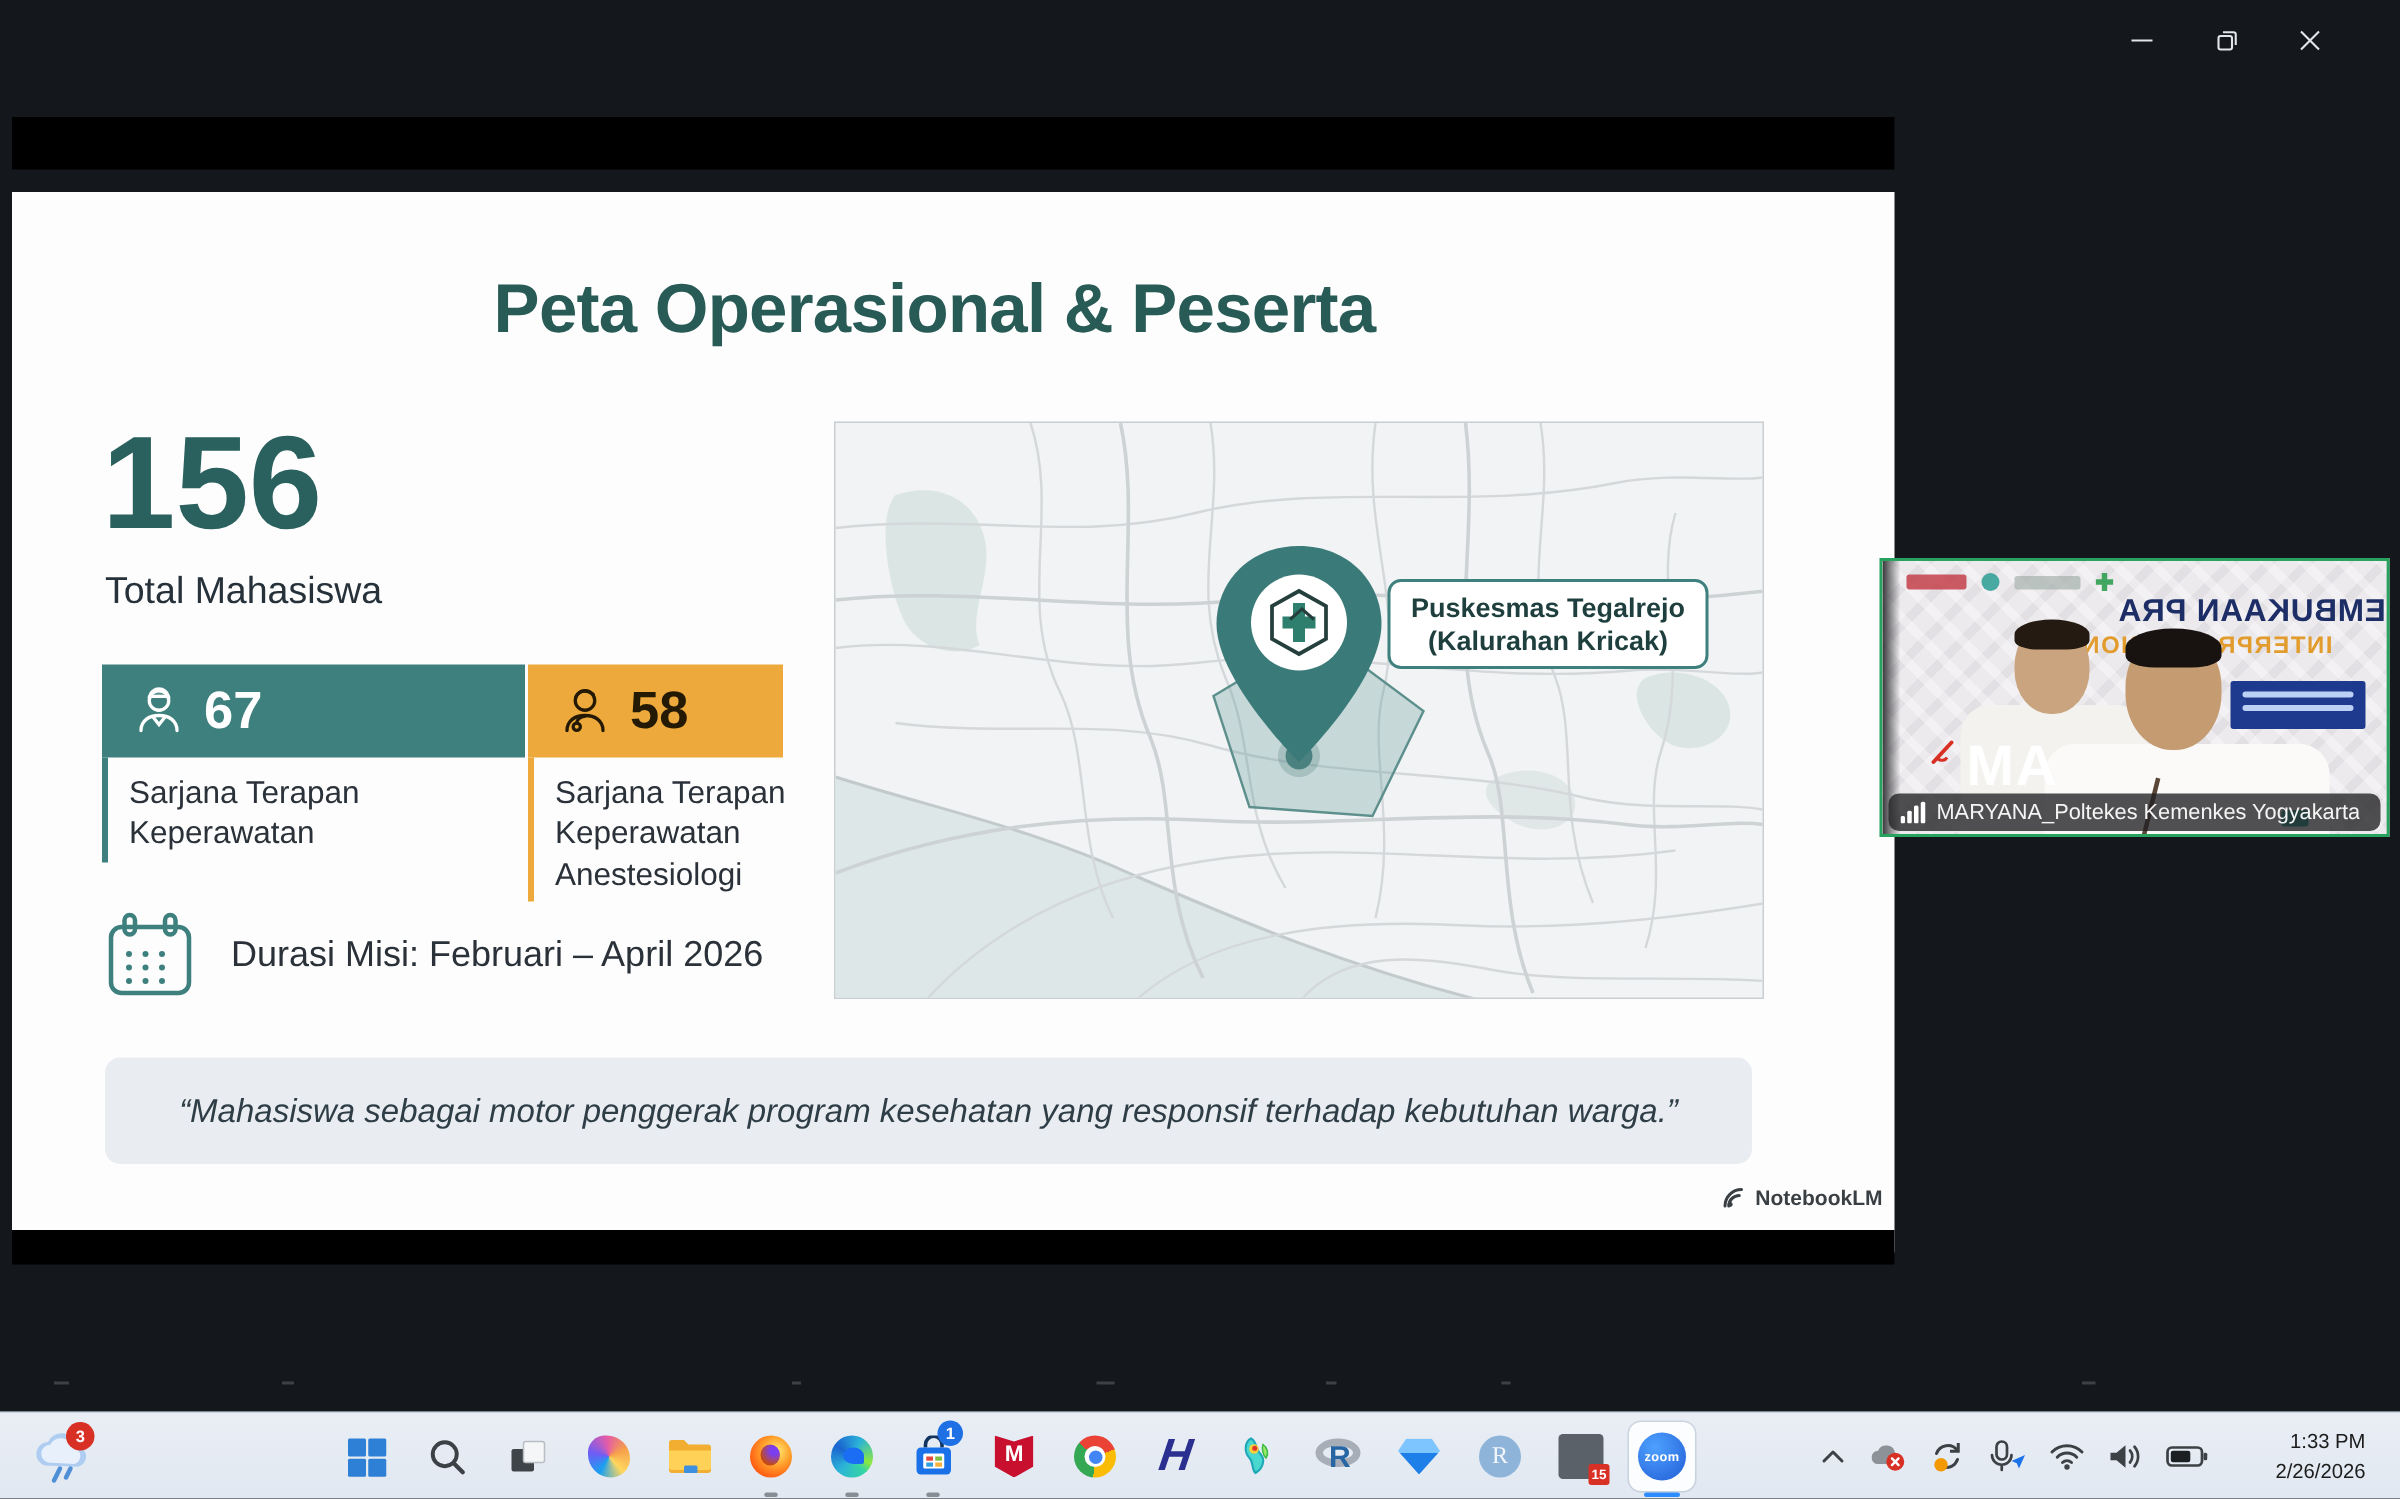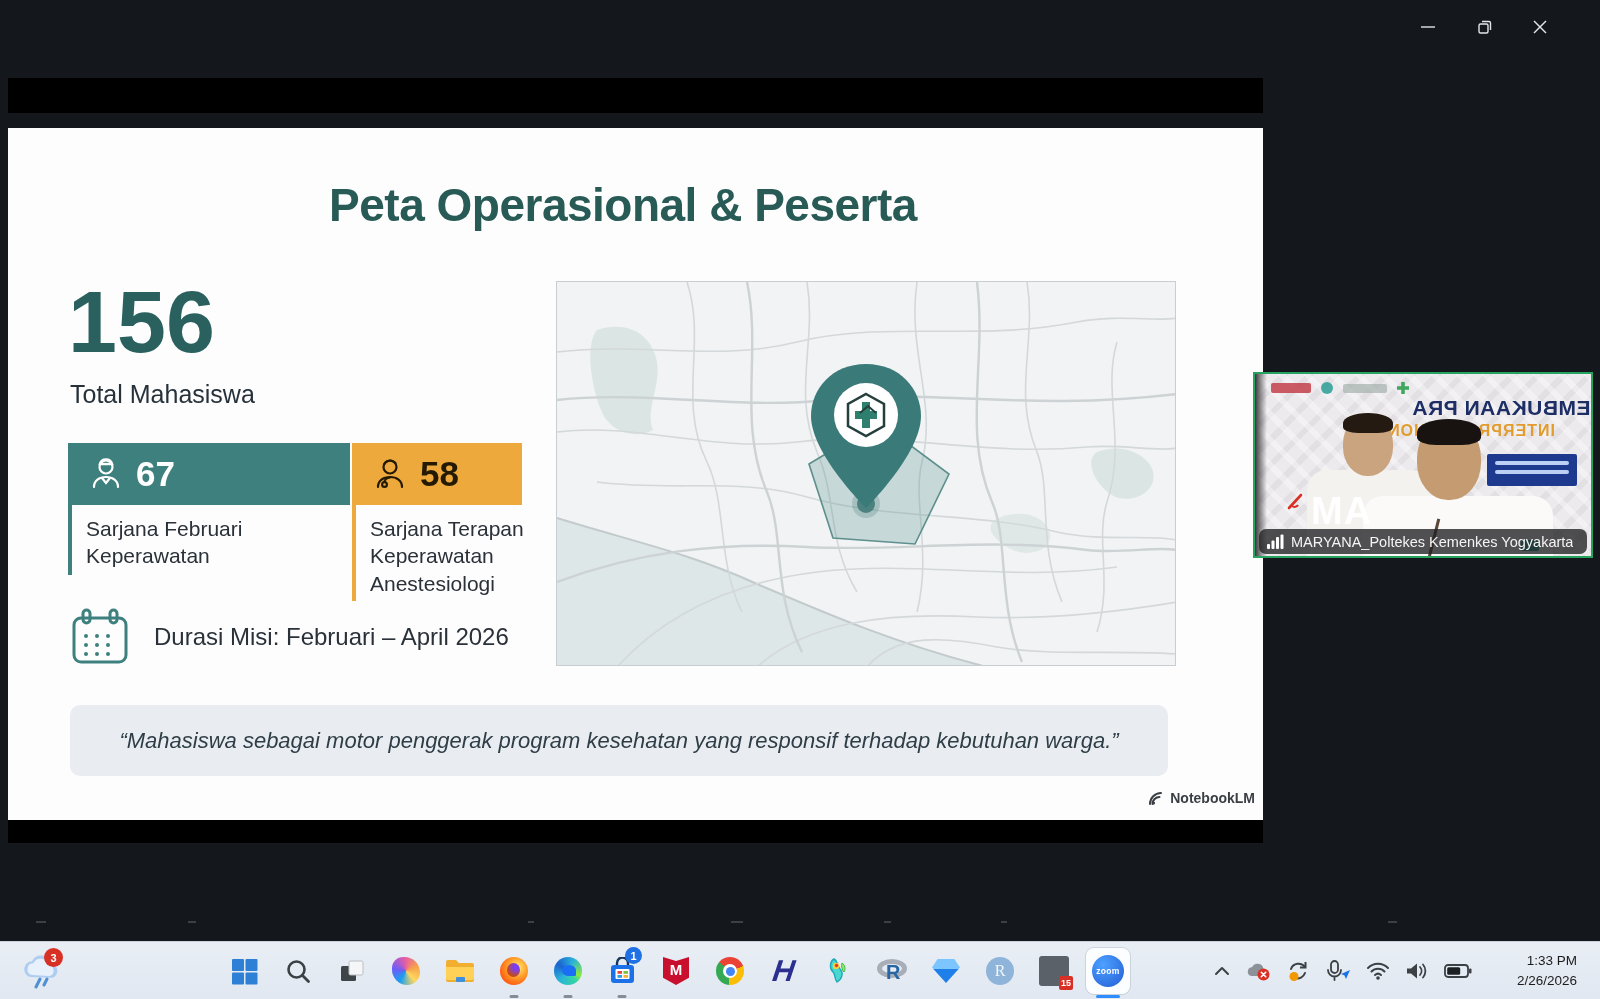--- a/index.html
+++ b/index.html
@@ -164,21 +164,21 @@
         <g fill="none" stroke="#241a04" stroke-width="2.2" stroke-linecap="round">
           <circle cx="18" cy="11" r="6.5"></circle>
           <path d="M12 8.5 c2-4.5 8-5 11.5-1.5"></path>
           <path d="M6 31 c0-6.5 5.2-10 12-10 s12 3.5 12 10"></path>
           <circle cx="12.5" cy="28.5" r="2.4"></circle>
           <path d="M12.5 26 c0-3 3-4 5.5-4.5"></path>
         </g>
       </svg>
       <span class="cnt">58</span>
     </div>
-    <div class="plabel teal">Sarjana Februari Keperawatan</div>
+    <div class="plabel teal">Sarjana Terapan Keperawatan</div>
     <div class="plabel orange">Sarjana Terapan Keperawatan Anestesiologi</div>
 
     <div class="cal-row">
       <svg width="60" height="58" viewBox="0 0 60 58">
         <g fill="none" stroke="#3e807e" stroke-width="3">
           <rect x="4" y="10" width="52" height="44" rx="7"></rect>
           <rect x="13" y="2" width="7" height="13" rx="3.5"></rect>
           <rect x="40" y="2" width="7" height="13" rx="3.5"></rect>
         </g>
         <g fill="#3e807e">
@@ -231,20 +231,24 @@
         <circle cx="309" cy="222" r="9" fill="#4b827f"></circle>
 
         <g>
           <path d="M309,82 c-34,0 -55,25 -55,52 c0,38 55,92 55,92 c0,0 55,-54 55,-92 c0,-27 -21,-52 -55,-52 z" fill="#3a7a78"></path>
           <circle cx="309" cy="133" r="32" fill="#ffffff"></circle>
           <polygon points="309,112 327,122 327,144 309,154 291,144 291,122" fill="none" stroke="#253f3c" stroke-width="2.5"></polygon>
           <path d="M309,120 v26 M298,133 h22" stroke="#2f7f6f" stroke-width="8" fill="none"></path>
           <path d="M303,131 l8,-7 l8,7" stroke="#253f3c" stroke-width="2" fill="none"></path>
         </g>
       </svg>
+      <div class="map-label">
+        <span>Puskesmas Tegalrejo</span>
+        <span>(Kalurahan Kricak)</span>
+      </div>
     </div>
 
     <div class="quote-bar">
       <span>“Mahasiswa sebagai motor penggerak program kesehatan yang responsif terhadap kebutuhan warga.”</span>
     </div>
 
     <div class="watermark">
       <svg width="17" height="15" viewBox="0 0 17 15">
         <g fill="none" stroke="#3a3f44" stroke-width="2" stroke-linecap="round">
           <path d="M2,13 a11,11 0 0 1 11,-11"></path>

